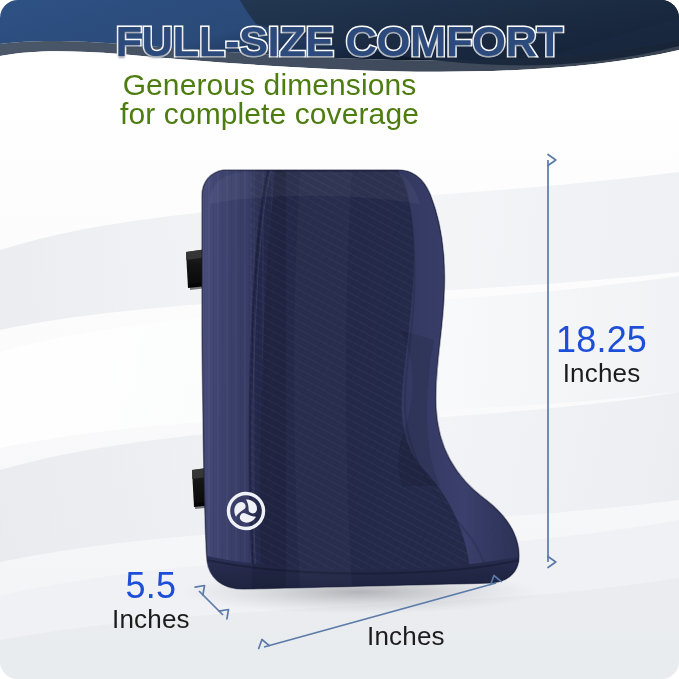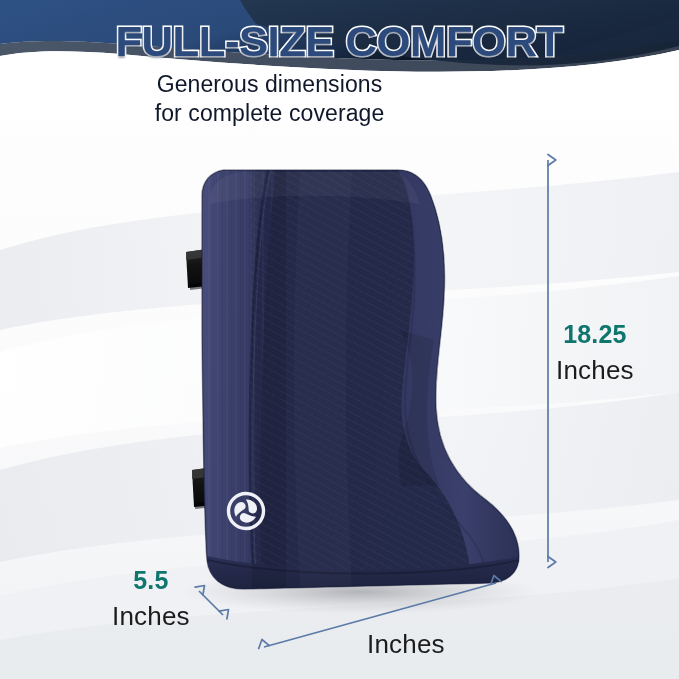--- a/index.html
+++ b/index.html
@@ -12,20 +12,21 @@
     font-family: "Liberation Sans", sans-serif;
   }
 
   #infographic {
     position: relative;
     width: 679px;
     height: 679px;
     overflow: hidden;
     background: #ffffff;
     user-select: none;
+    border-radius: 18px;
   }
 
   
   .bg-layer {
     position: absolute;
     inset: 0;
     width: 679px;
     height: 679px;
   }
 
@@ -64,23 +65,23 @@
     white-space: nowrap;
   }
 
   
   .subtitle {
     position: absolute;
     top: 70px;
     left: 0;
     width: 539px;
     text-align: center;
-    font-size: 23px;
+    font-size: 30px;
     line-height: 29px;
-    color: #0f172a;
+    color: #4d7c0f;
     font-weight: 400;
     letter-spacing: 0.1px;
   }
   .subtitle span { display: block; }
 
   
   .product {
     position: absolute;
     left: 0;
     top: 0;
@@ -100,32 +101,32 @@
   }
 
   .dim-label {
     position: absolute;
     text-align: center;
     line-height: 1.0;
     white-space: nowrap;
   }
   .dim-value {
     display: block;
-    font-size: 25px;
-    font-weight: bold;
-    color: #0f766e;
+    font-size: 36px;
+    font-weight: normal;
+    color: #1d4ed8;
     letter-spacing: 0.2px;
   }
   .dim-unit {
     display: block;
     font-size: 26px;
     font-weight: 400;
     color: #1c1c1c;
     letter-spacing: 0.2px;
-    margin-top: 10px;
+    margin-top: 2px;
   }
 
   #label-height { left: 556px; top: 322px; }
   #label-depth  { left: 112px; top: 568px; }
   #label-width  { left: 367px; top: 621px; }
 </style>
 </head>
 <body>
 
 <div id="infographic">

